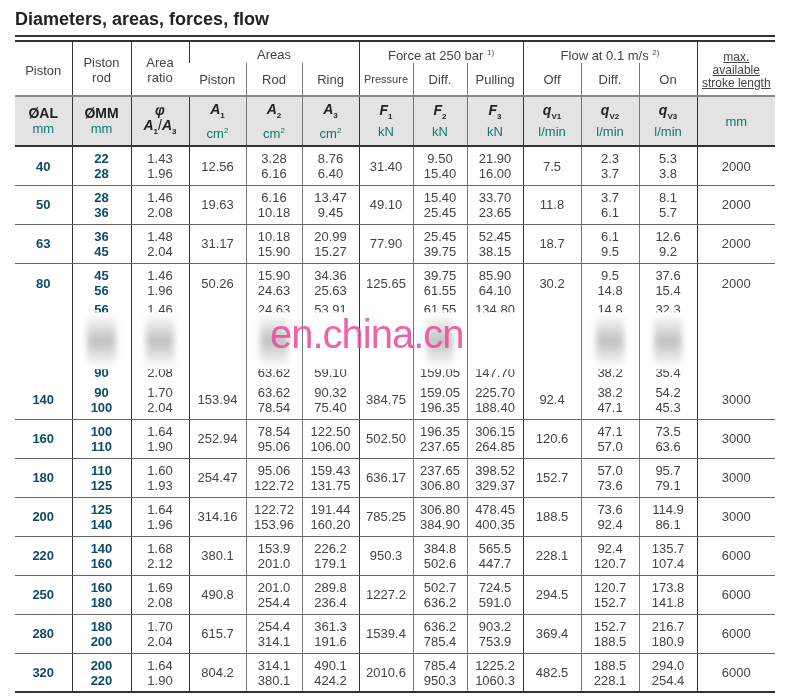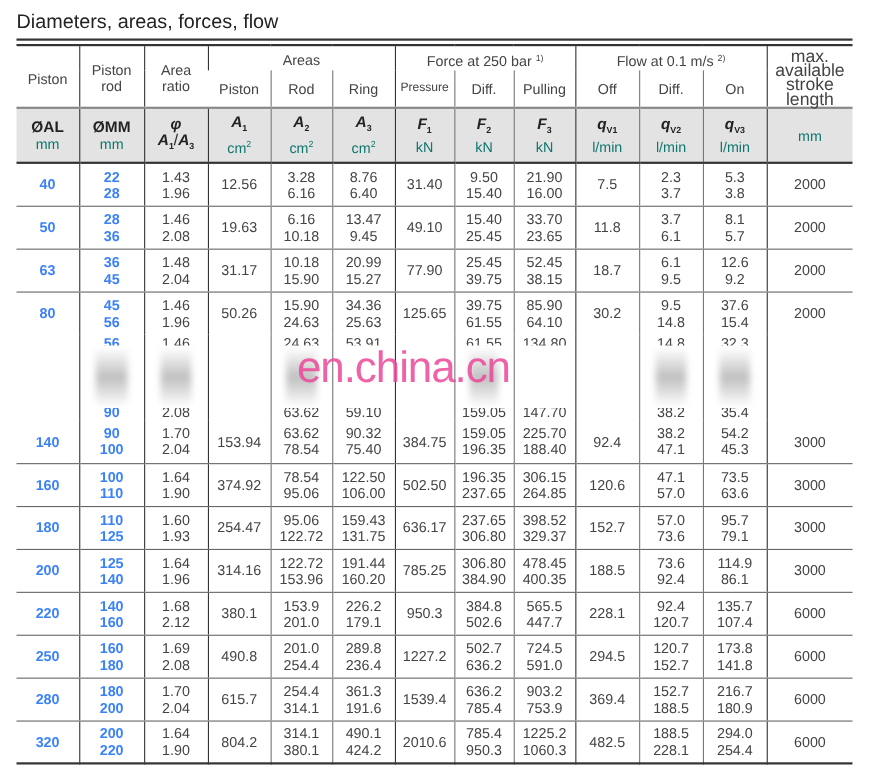--- a/index.html
+++ b/index.html
@@ -3,21 +3,21 @@
 <meta charset="utf-8">
 <style>
   * { box-sizing: border-box; margin: 0; padding: 0; }
   body {
     width: 800px; height: 699px; background: #ffffff;
     font-family: "Liberation Sans", "DejaVu Sans", sans-serif;
     color: #333; position: relative; overflow: hidden;
   }
   .title {
     position: absolute; left: 15px; top: 9px;
-    font-size: 18px; font-weight: normal; color: #222; letter-spacing: 0px;
+    font-size: 18px; font-weight: bold; color: #222; letter-spacing: 0px;
   }
   .rule-top {
     position: absolute; left: 15px; top: 35px; width: 760px; height: 2px; background: #333;
   }
   table {
     position: absolute; left: 15px; top: 40px; width: 760px;
     border-collapse: collapse; table-layout: fixed;
     font-size: 13px; color: #444;
   }
   table td, table th {
@@ -30,24 +30,24 @@
   .h1 th.tall { height: 54px; }
   .h2 th { height: 33px; }
   .grp-sub { border-left: 1px solid #777 !important; }
   .units th { background: #e3e3e3; height: 50px; border-top: 2px solid #888; border-bottom: 2px solid #333; }
   .units .sym { font-weight: bold; font-style: italic; font-size: 14px; color: #222; display: block; }
   .units .sym.upright { font-style: normal; }
   .units .unit { display: block; color: #0f766e; font-size: 13px; }
   sub.s { font-size: 8px; font-style: normal; }
   sup.s { font-size: 8px; }
   .sm { font-size: 11px; }
-  .small2 { font-size: 16px; line-height: 13px; }
+  .small2 { font-size: 12px; line-height: 13px; text-decoration: underline; }
   tbody td { height: 39px; border-bottom: 1.5px solid #666; }
   tbody tr:last-child td { border-bottom: none; }
-  td.b { font-weight: bold; color: #3b82f6; }
+  td.b { font-weight: bold; color: #0c4a6e; }
   .two span { display: block; line-height: 15px; }
   tr.blur td { height: 78px; }
   .blurcell { position: relative; height: 78px; }
   .blurcell .top, .blurcell .bot { position: absolute; left: 0; right: 0; }
   .blurcell .top { top: 0px; clip-path: inset(0 0 5px 0); }
   .blurcell .bot { bottom: 0px; clip-path: inset(4px 0 0 0); }
   .blurcell .smear {
     position: absolute; left: 25%; right: 25%; top: 12px; bottom: 12px;
     background: linear-gradient(180deg, rgba(160,160,160,0.0), rgba(140,140,140,0.55), rgba(160,160,160,0.0));
     filter: blur(3px);
@@ -428,21 +428,21 @@
       <tr>
         <td class="b">160</td>
         <td class="b two">
           <span>100</span>
           <span>110</span>
         </td>
         <td class="two">
           <span>1.64</span>
           <span>1.90</span>
         </td>
-        <td>374.92</td>
+        <td>252.94</td>
         <td class="two grp-sub">
           <span>78.54</span>
           <span>95.06</span>
         </td>
         <td class="two grp-sub">
           <span>122.50</span>
           <span>106.00</span>
         </td>
         <td>502.50</td>
         <td class="two grp-sub">

